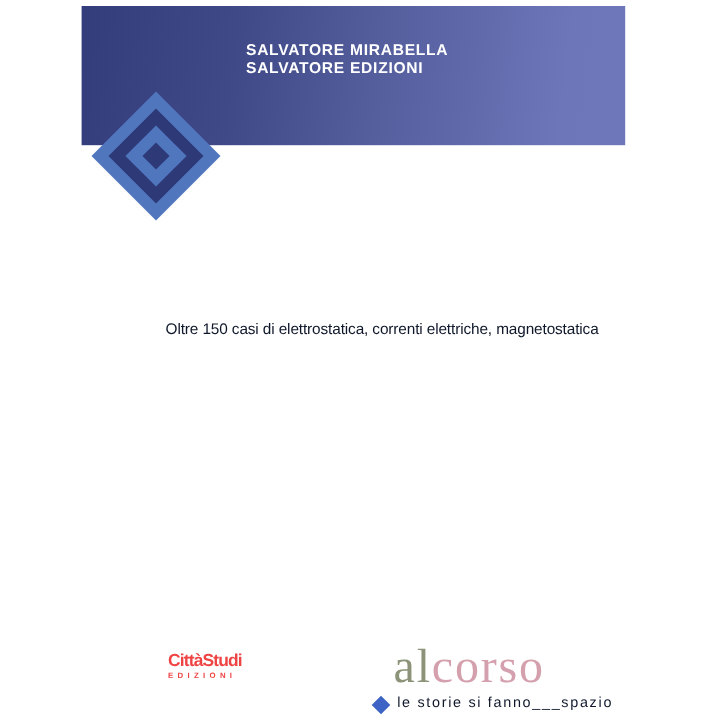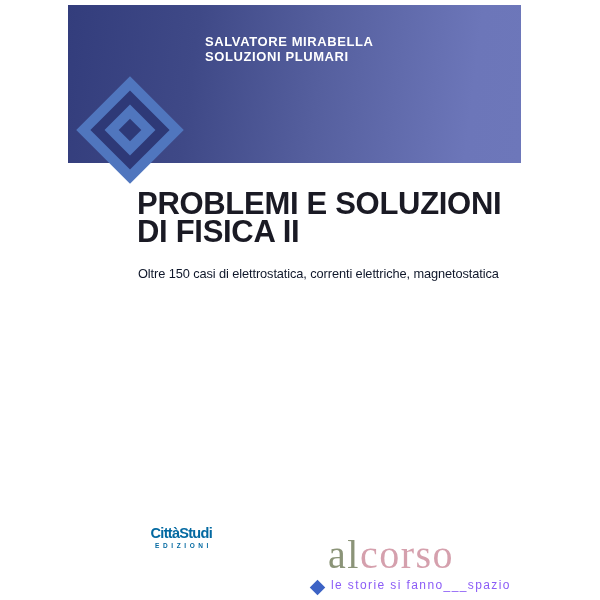--- a/index.html
+++ b/index.html
@@ -15,21 +15,21 @@
     background: #ffffff;
     overflow: hidden;
   }
 
   
   .banner {
     position: absolute;
     left: 68px;
     top: 5px;
     width: 453px;
-    height: 158px;
+    height: 116px;
     background: linear-gradient(97deg, #333d7c 0%, #3f4987 28%, #555f9e 55%, #6c76b9 88%, #6d77ba 100%);
   }
   .authors {
     position: absolute;
     left: 137px;
     top: 29px;
     color: #ffffff;
     font-size: 13px;
     font-weight: 600;
     letter-spacing: 0.6px;
@@ -76,24 +76,24 @@
     font-weight: 400;
     letter-spacing: -0.1px;
     line-height: 16px;
     white-space: nowrap;
   }
 
   
   .publisher {
     position: absolute;
     left: 140px;
-    top: 525px;
+    top: 543px;
     width: 72px;
-    text-align: right;
-    color: #0369a1;
+    text-align: left;
+    color: #ef4444;
   }
   .publisher .pub-name {
     font-size: 14.5px;
     font-weight: 700;
     letter-spacing: -0.7px;
     white-space: nowrap;
   }
   .publisher .pub-sub {
     margin-top: 1px;
     font-size: 6.5px;
@@ -113,21 +113,21 @@
     letter-spacing: 1.5px;
     line-height: 48px;
     white-space: nowrap;
   }
   .alcorso .part1 { color: #8b9478; }
   .alcorso .part2 { color: #d5a0ad; }
   .alcorso-tagline {
     position: absolute;
     left: 331px;
     top: 578px;
-    color: #8b5cf6;
+    color: #0f172a;
     font-size: 12px;
     letter-spacing: 1.4px;
     white-space: nowrap;
   }
   .mini-diamond {
     position: absolute;
     left: 312px;
     top: 582px;
     width: 11px;
     height: 11px;
@@ -136,35 +136,31 @@
   }
 </style>
 </head>
 <body>
 
 <div class="cover">
 
   <div class="banner">
     <div class="authors">
       <div>SALVATORE MIRABELLA</div>
-      <div>SOLUZIONI PLUMARI</div>
+      <div>SALVATORE EDIZIONI</div>
     </div>
   </div>
 
   <div class="diamond-logo">
     <div class="sq sq1"></div>
     <div class="sq sq2"></div>
     <div class="sq sq3"></div>
     <div class="sq sq4"></div>
   </div>
 
-  <div class="title">
-    <div>PROBLEMI E SOLUZIONI</div>
-    <div>DI FISICA II</div>
-  </div>
 
   <div class="subtitle">
     <div>Oltre 150 casi di elettrostatica, correnti elettriche, magnetostatica</div>
   </div>
 
   <div class="publisher">
     <div class="pub-name">CittàStudi</div>
     <div class="pub-sub">EDIZIONI</div>
   </div>
 

